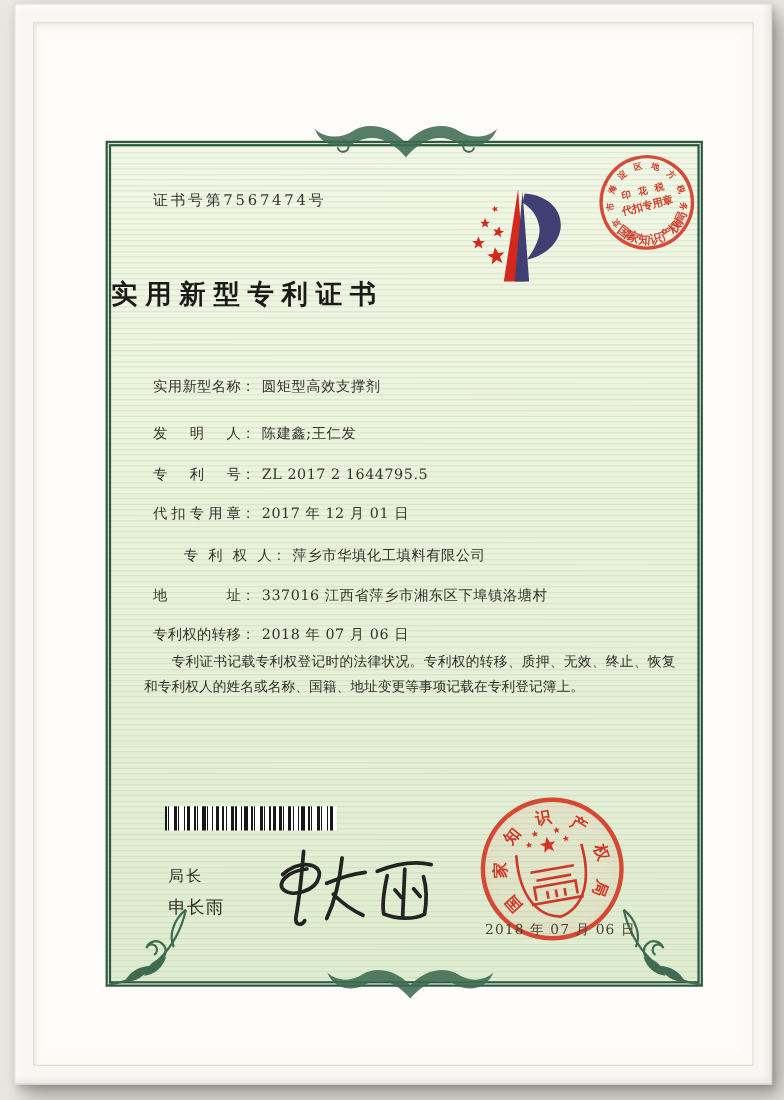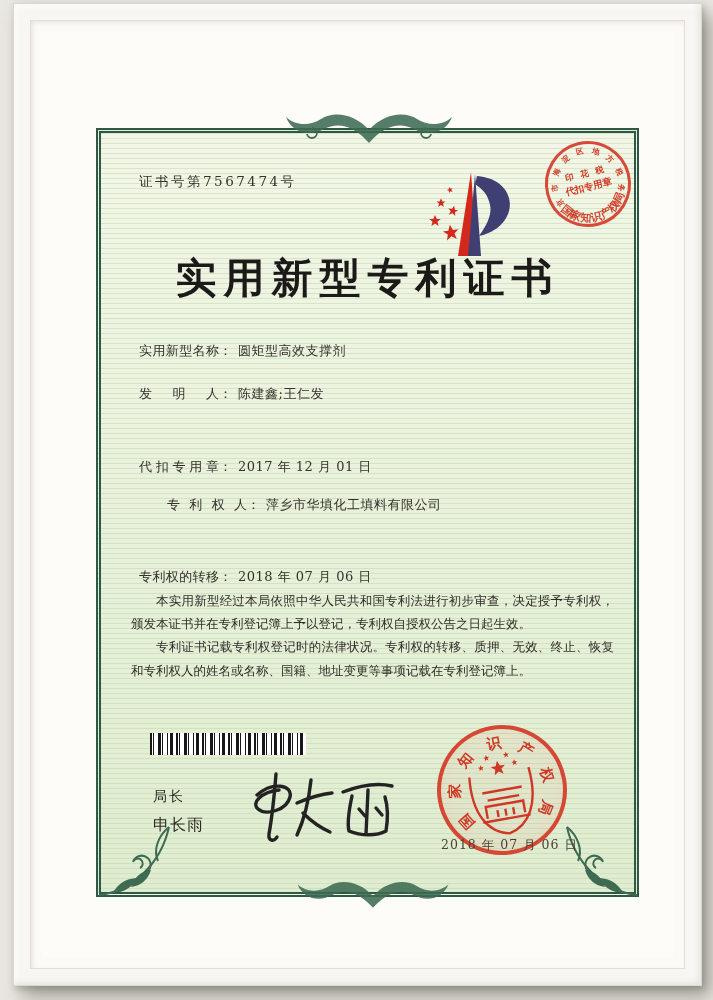--- a/index.html
+++ b/index.html
@@ -22,21 +22,21 @@
       linear-gradient(180deg, rgba(230,240,215,.20), rgba(195,222,175,.45)),
       repeating-linear-gradient(180deg, rgba(125,170,115,.28) 0 1px, rgba(255,255,255,0) 1px 5px),
       #f6f8ea;
     overflow:visible; }
   .cert * { position:absolute; }
 
   .cert-number { left:38px; top:40px; font-size:13.5px; letter-spacing:2.5px; color:#35322e; }
 
   .logo { left:296px; top:30px; width:128px; height:96px; }
 
-  .title { left:0; top:118px; width:100%; text-align:center; font-size:41px; font-weight:bold;
+  .title { left:0; top:118px; width:100%; font-size:24px; font-weight:bold;
     letter-spacing:7px; color:#1c1a18; font-family:"DejaVu Serif", serif; }
 
   .fields { left:38px; top:200px; width:470px; height:260px; position:absolute; }
   .frow { position:absolute; left:0; width:470px; font-size:13px; color:#34312c; white-space:nowrap; }
   .frow .lbl { position:static; display:inline-block; width:80px; text-align-last:justify; }
   .frow .colon { position:static; display:inline-block; margin-right:6px; }
   .frow .val { position:static; letter-spacing:.5px; }
   .f0{top:9px;} .f1{top:52px;} .f2{top:89px;} .f3{top:125px;} .f4{top:163px;margin-left:28px;} .f5{top:199px;} .f6{top:235px;}
   .grant2 { position:absolute; left:308px; top:0; white-space:nowrap; }
   .grant2 .lbl { width:auto; }
@@ -153,33 +153,38 @@
 
     <div class="title">实用新型专利证书</div>
 
     <div class="fields">
       <div class="frow f0">
         <span class="lbl">实用新型名称</span><span class="colon">：</span><span class="val">圆矩型高效支撑剂</span>
       </div>
       <div class="frow f1">
         <span class="lbl">发明人</span><span class="colon">：</span><span class="val">陈建鑫;王仁发</span>
       </div>
+      <div class="frow f2">
+        <span class="lbl">专利号</span><span class="colon">：</span><span class="val">ZL 2017 2 1644795.5</span>
+      </div>
       <div class="frow f3">
         <span class="lbl">代扣专用章</span><span class="colon">：</span><span class="val">2017 年 12 月 01 日</span>
       </div>
       <div class="frow f4">
         <span class="lbl">专利权人</span><span class="colon">：</span><span class="val">萍乡市华填化工填料有限公司</span>
       </div>
+      <div class="frow f5">
+        <span class="lbl">地址</span><span class="colon">：</span><span class="val">337016 江西省萍乡市湘东区下埠镇洛塘村</span>
+      </div>
       <div class="frow f6">
         <span class="lbl">专利权的转移</span><span class="colon">：</span><span class="val">2018 年 07 月 06 日</span>
       </div>
     </div>
 
     <div class="paras">
-      <p>本实用新型经过本局依照中华人民共和国专利法进行初步审查，决定授予专利权，颁发本证书并在专利登记簿上予以登记，专利权自授权公告之日起生效。</p>
       <p>专利证书记载专利权登记时的法律状况。专利权的转移、质押、无效、终止、恢复和专利权人的姓名或名称、国籍、地址变更等事项记载在专利登记簿上。</p>
     </div>
 
     <div class="barcode"></div>
 
     <div class="signer-title">局长</div>
     <div class="signer-name">申长雨</div>
     <svg class="signature" viewBox="0 0 160 80">
       <g stroke="#232323" stroke-width="3.4" fill="none" stroke-linecap="round" stroke-linejoin="round">
         <path d="M18,30 C34,16 54,20 51,32 C48,45 27,51 19,44 C12,38 22,27 40,25"></path>

